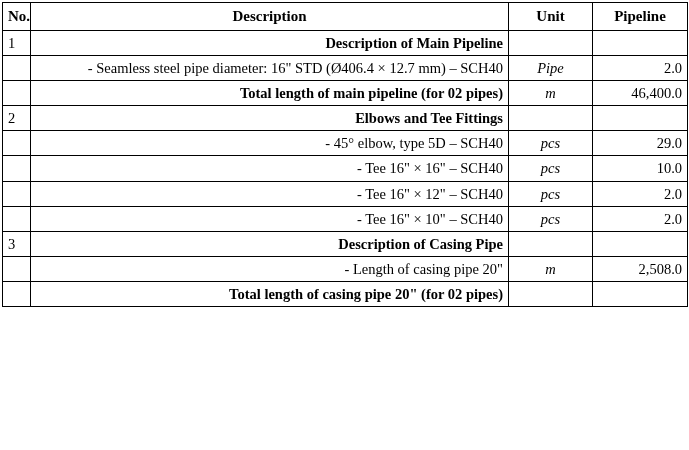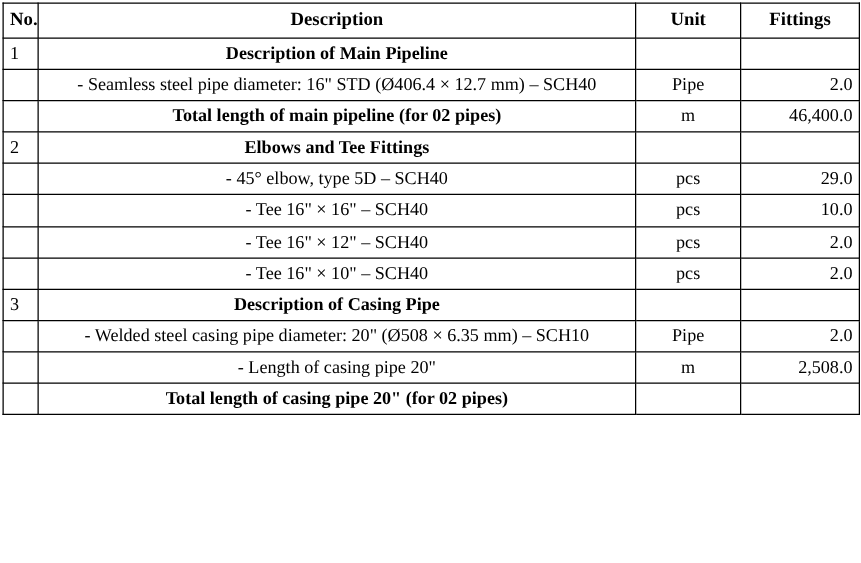--- a/index.html
+++ b/index.html
@@ -42,27 +42,28 @@
     font-weight: bold;
     font-size: 15px;
     padding: 4px 5px;
   }
   td.no {
     text-align: left;
     vertical-align: top;
     padding-left: 4px;
   }
   td.desc {
-    text-align: center;
+    text-align: right;
   }
   td.desc.bold {
     font-weight: bold;
   }
   td.unit {
     text-align: center;
+    font-style: italic;
   }
   td.qty {
     text-align: right;
     padding-right: 10px;
   }
 </style>
 </head>
 <body>
 
 <div class="sheet">
@@ -71,21 +72,21 @@
       <col class="c-no">
       <col class="c-desc">
       <col class="c-unit">
       <col class="c-qty">
     </colgroup>
     <thead>
       <tr>
         <th>No.</th>
         <th>Description</th>
         <th>Unit</th>
-        <th>Fittings</th>
+        <th>Pipeline</th>
       </tr>
     </thead>
     <tbody id="table-body">
         <tr>
           <td class="no">1</td>
           <td class="desc bold">Description of Main Pipeline</td>
           <td class="unit"></td>
           <td class="qty"></td>
         </tr>
         <tr>
@@ -131,26 +132,20 @@
           <td class="qty">2.0</td>
         </tr>
         <tr>
           <td class="no">3</td>
           <td class="desc bold">Description of Casing Pipe</td>
           <td class="unit"></td>
           <td class="qty"></td>
         </tr>
         <tr>
           <td class="no"></td>
-          <td class="desc">- Welded steel casing pipe diameter: 20" (Ø508 × 6.35 mm) – SCH10</td>
-          <td class="unit">Pipe</td>
-          <td class="qty">2.0</td>
-        </tr>
-        <tr>
-          <td class="no"></td>
           <td class="desc">- Length of casing pipe 20"</td>
           <td class="unit">m</td>
           <td class="qty">2,508.0</td>
         </tr>
         <tr>
           <td class="no"></td>
           <td class="desc bold">Total length of casing pipe 20" (for 02 pipes)</td>
           <td class="unit"></td>
           <td class="qty"></td>
         </tr>

